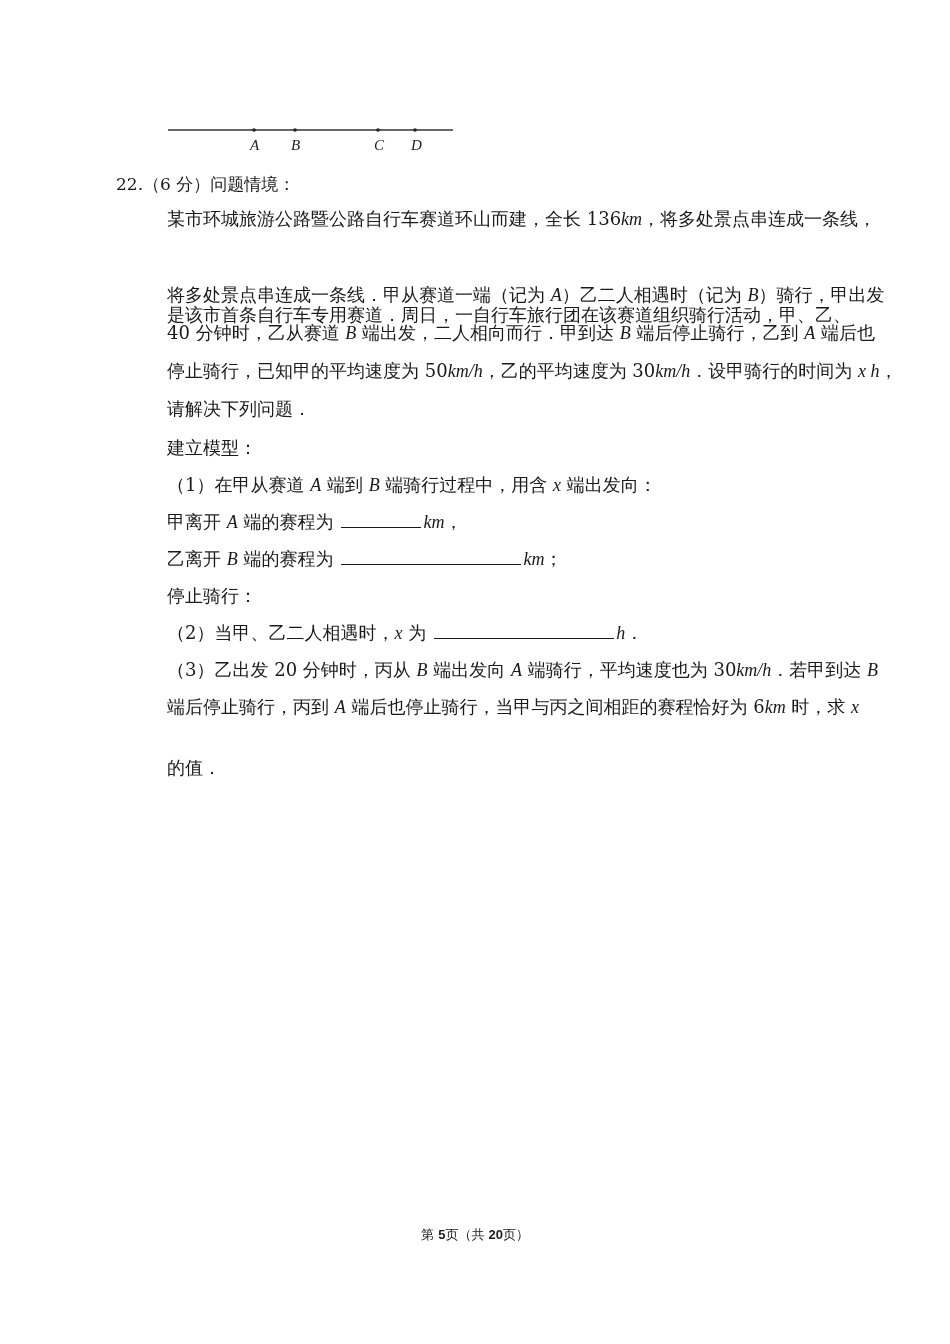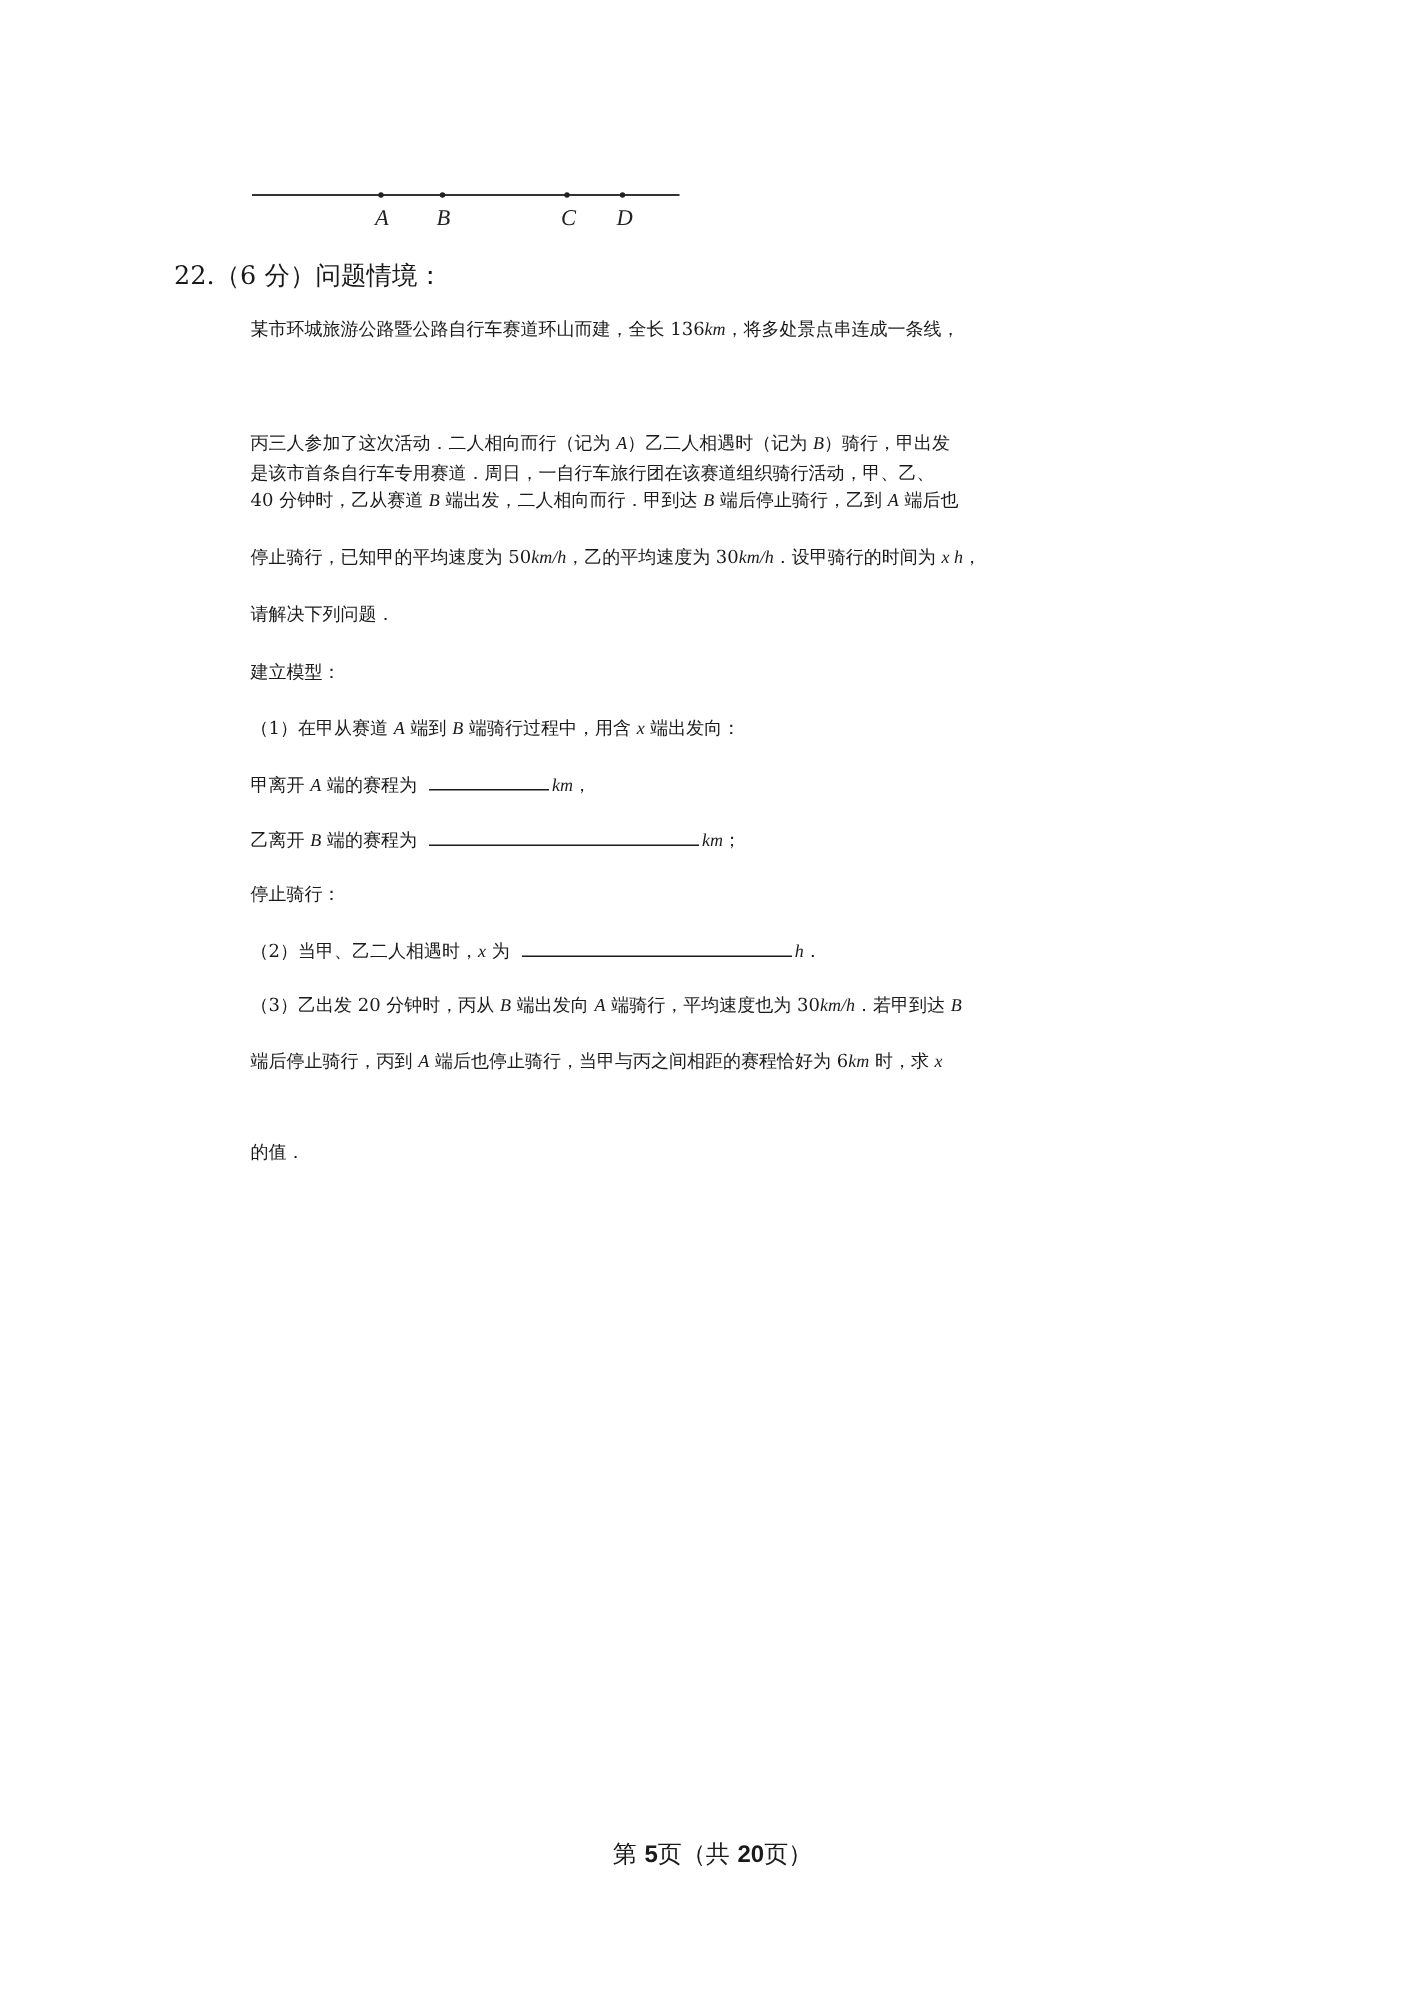--- a/index.html
+++ b/index.html
@@ -2,24 +2,24 @@
 <html><head>
 <meta charset="utf-8">
 <style>
   html, body { margin: 0; padding: 0; background: #ffffff; }
   body { width: 950px; height: 1344px; position: relative; overflow: hidden;
          font-family: "DejaVu Serif", "Liberation Serif", serif; color: #1a1a1a; }
   .page { position: absolute; left: 0; top: 0; width: 950px; height: 1344px; }
   .figure { position: absolute; left: 168px; top: 120px; width: 290px; height: 40px; }
   .figure svg { display: block; }
   .q-head { position: absolute; left: 116px; top: 172px; font-size: 17px; line-height: 24px; }
-  .para { position: absolute; left: 167px; width: 670px; font-size: 12px; line-height: 24px; white-space: nowrap; }
+  .para { position: absolute; left: 167px; width: 670px; font-size: 18px; line-height: 24px; white-space: nowrap; }
   .i { font-style: italic; font-family: "Liberation Serif", "DejaVu Serif", serif; }
   .blank { display: inline-block; border-bottom: 1px solid #1a1a1a; height: 16px; vertical-align: baseline; margin: 0 2px 0 8px; }
-  .footer { position: absolute; left: 0; width: 950px; top: 1226px; text-align: center; font-size: 16px; }
+  .footer { position: absolute; left: 0; width: 950px; top: 1226px; text-align: center; font-size: 13px; }
   .footer b { font-family: "Liberation Sans", sans-serif; font-weight: bold; }
 </style>
 </head>
 <body>
 
 <div class="page">
 
   <div class="figure">
     <svg width="290" height="40" viewBox="0 0 290 40">
       <line x1="0" y1="10" x2="285" y2="10" stroke="#333" stroke-width="1.3"></line>
@@ -36,21 +36,21 @@
     </svg>
   </div>
 
   <div class="q-head">
     <span>22.</span><span>（6 分）</span><span>问题情境：</span>
   </div>
 
   <div id="ctx">
       <div class="para" style="top: 207px;"><span>某市环城旅游公路暨公路自行车赛道环山而建，全长 136</span><span class="i">km</span><span>，将多处景点串连成一条线，</span></div>
       <div class="para" style="top: 259px; margin-top: 44px;"><span>是该市首条自行车专用赛道．周日，一自行车旅行团在该赛道组织骑行活动，甲、乙、</span></div>
-      <div class="para" style="top: 283px;"><span>丙三人参加了这次活动．二人相向而行（记为 </span><span class="i">A</span><span>）乙二人相遇时（记为 </span><span class="i">B</span><span>）骑行，甲出发</span></div>
+      <div class="para" style="top: 283px;"><span>将多处景点串连成一条线．甲从赛道一端（记为 </span><span class="i">A</span><span>）乙二人相遇时（记为 </span><span class="i">B</span><span>）骑行，甲出发</span></div>
       <div class="para" style="top: 321px;"><span>40 分钟时，乙从赛道 </span><span class="i">B</span><span> 端出发，二人相向而行．甲到达 </span><span class="i">B</span><span> 端后停止骑行，乙到 </span><span class="i">A</span><span> 端后也</span></div>
       <div class="para" style="top: 359px;"><span>停止骑行，已知甲的平均速度为 50</span><span class="i">km/h</span><span>，乙的平均速度为 30</span><span class="i">km/h</span><span>．设甲骑行的时间为 </span><span class="i">x h</span><span>，</span></div>
       <div class="para" style="top: 397px; font-family: Liberation Serif, serif;"><span>请解决下列问题．</span></div>
     </div>
 
   <div class="para" style="top:436px">建立模型：</div>
 
   <div class="para" style="top:473px" id="p1"><span>（1）在甲从赛道 </span><span class="i">A</span><span> 端到 </span><span class="i">B</span><span> 端骑行过程中，用含 </span><span class="i">x</span><span> 端出发向：</span></div>
 
   <div class="para" style="top:510px">

